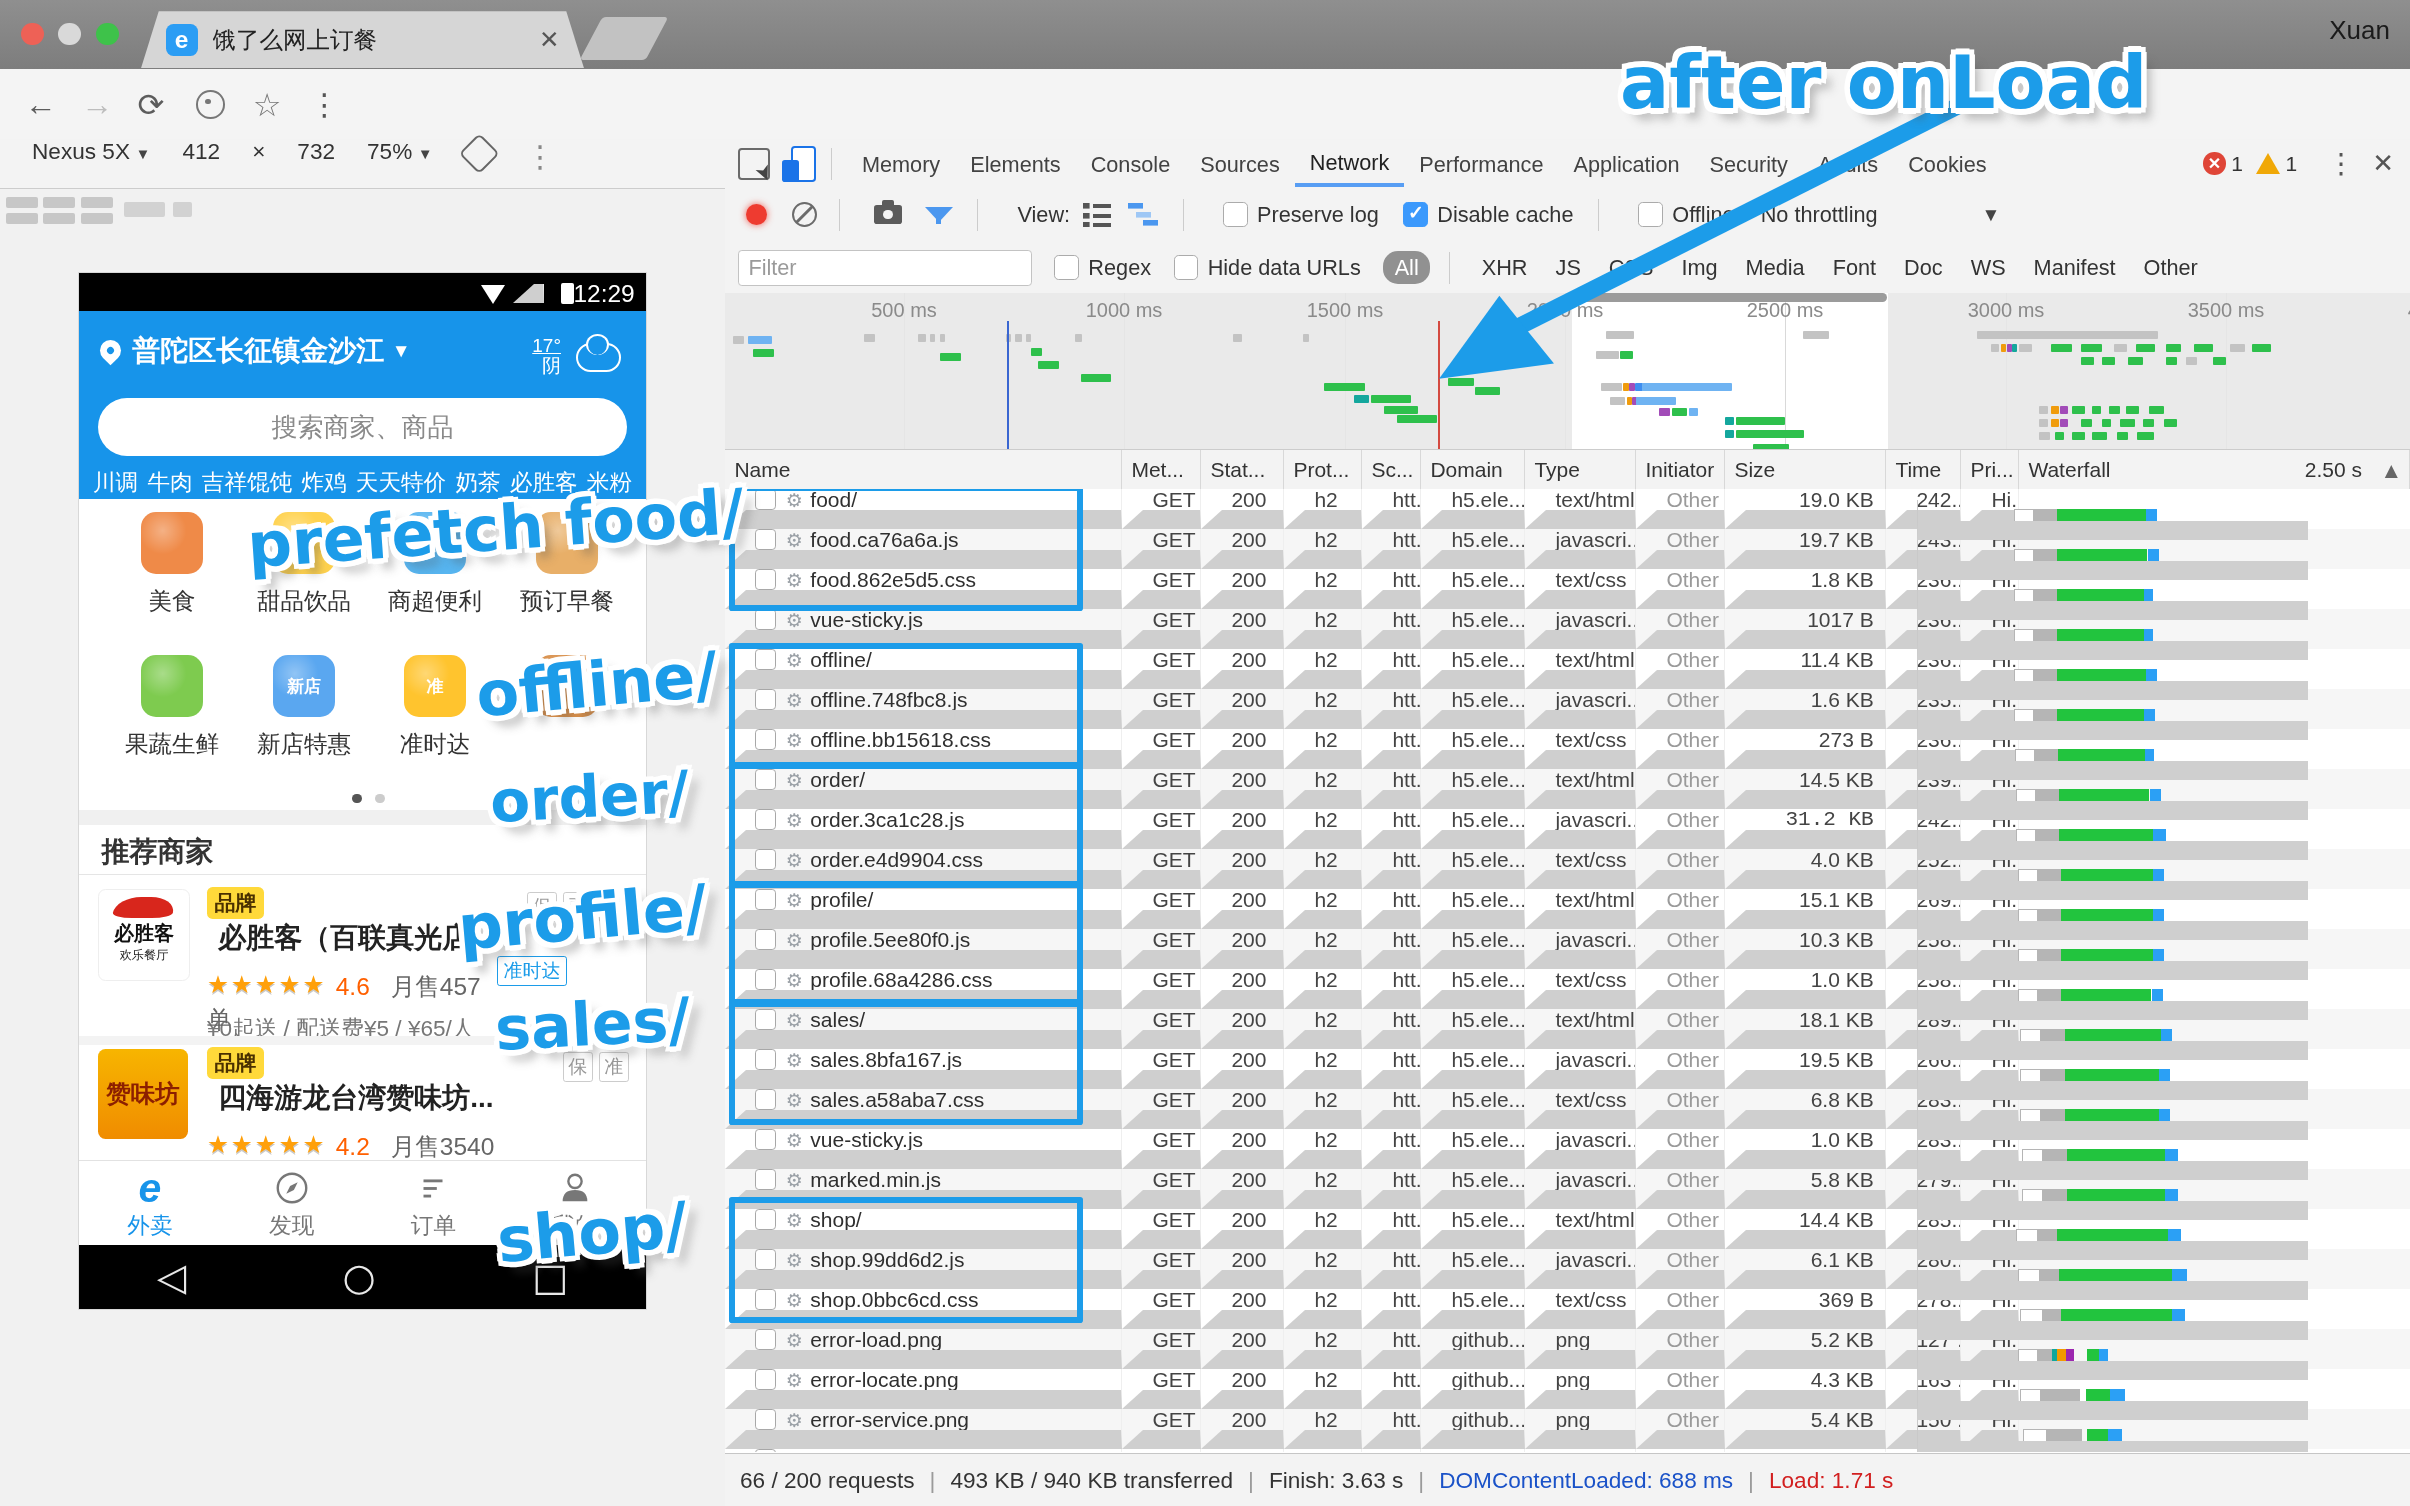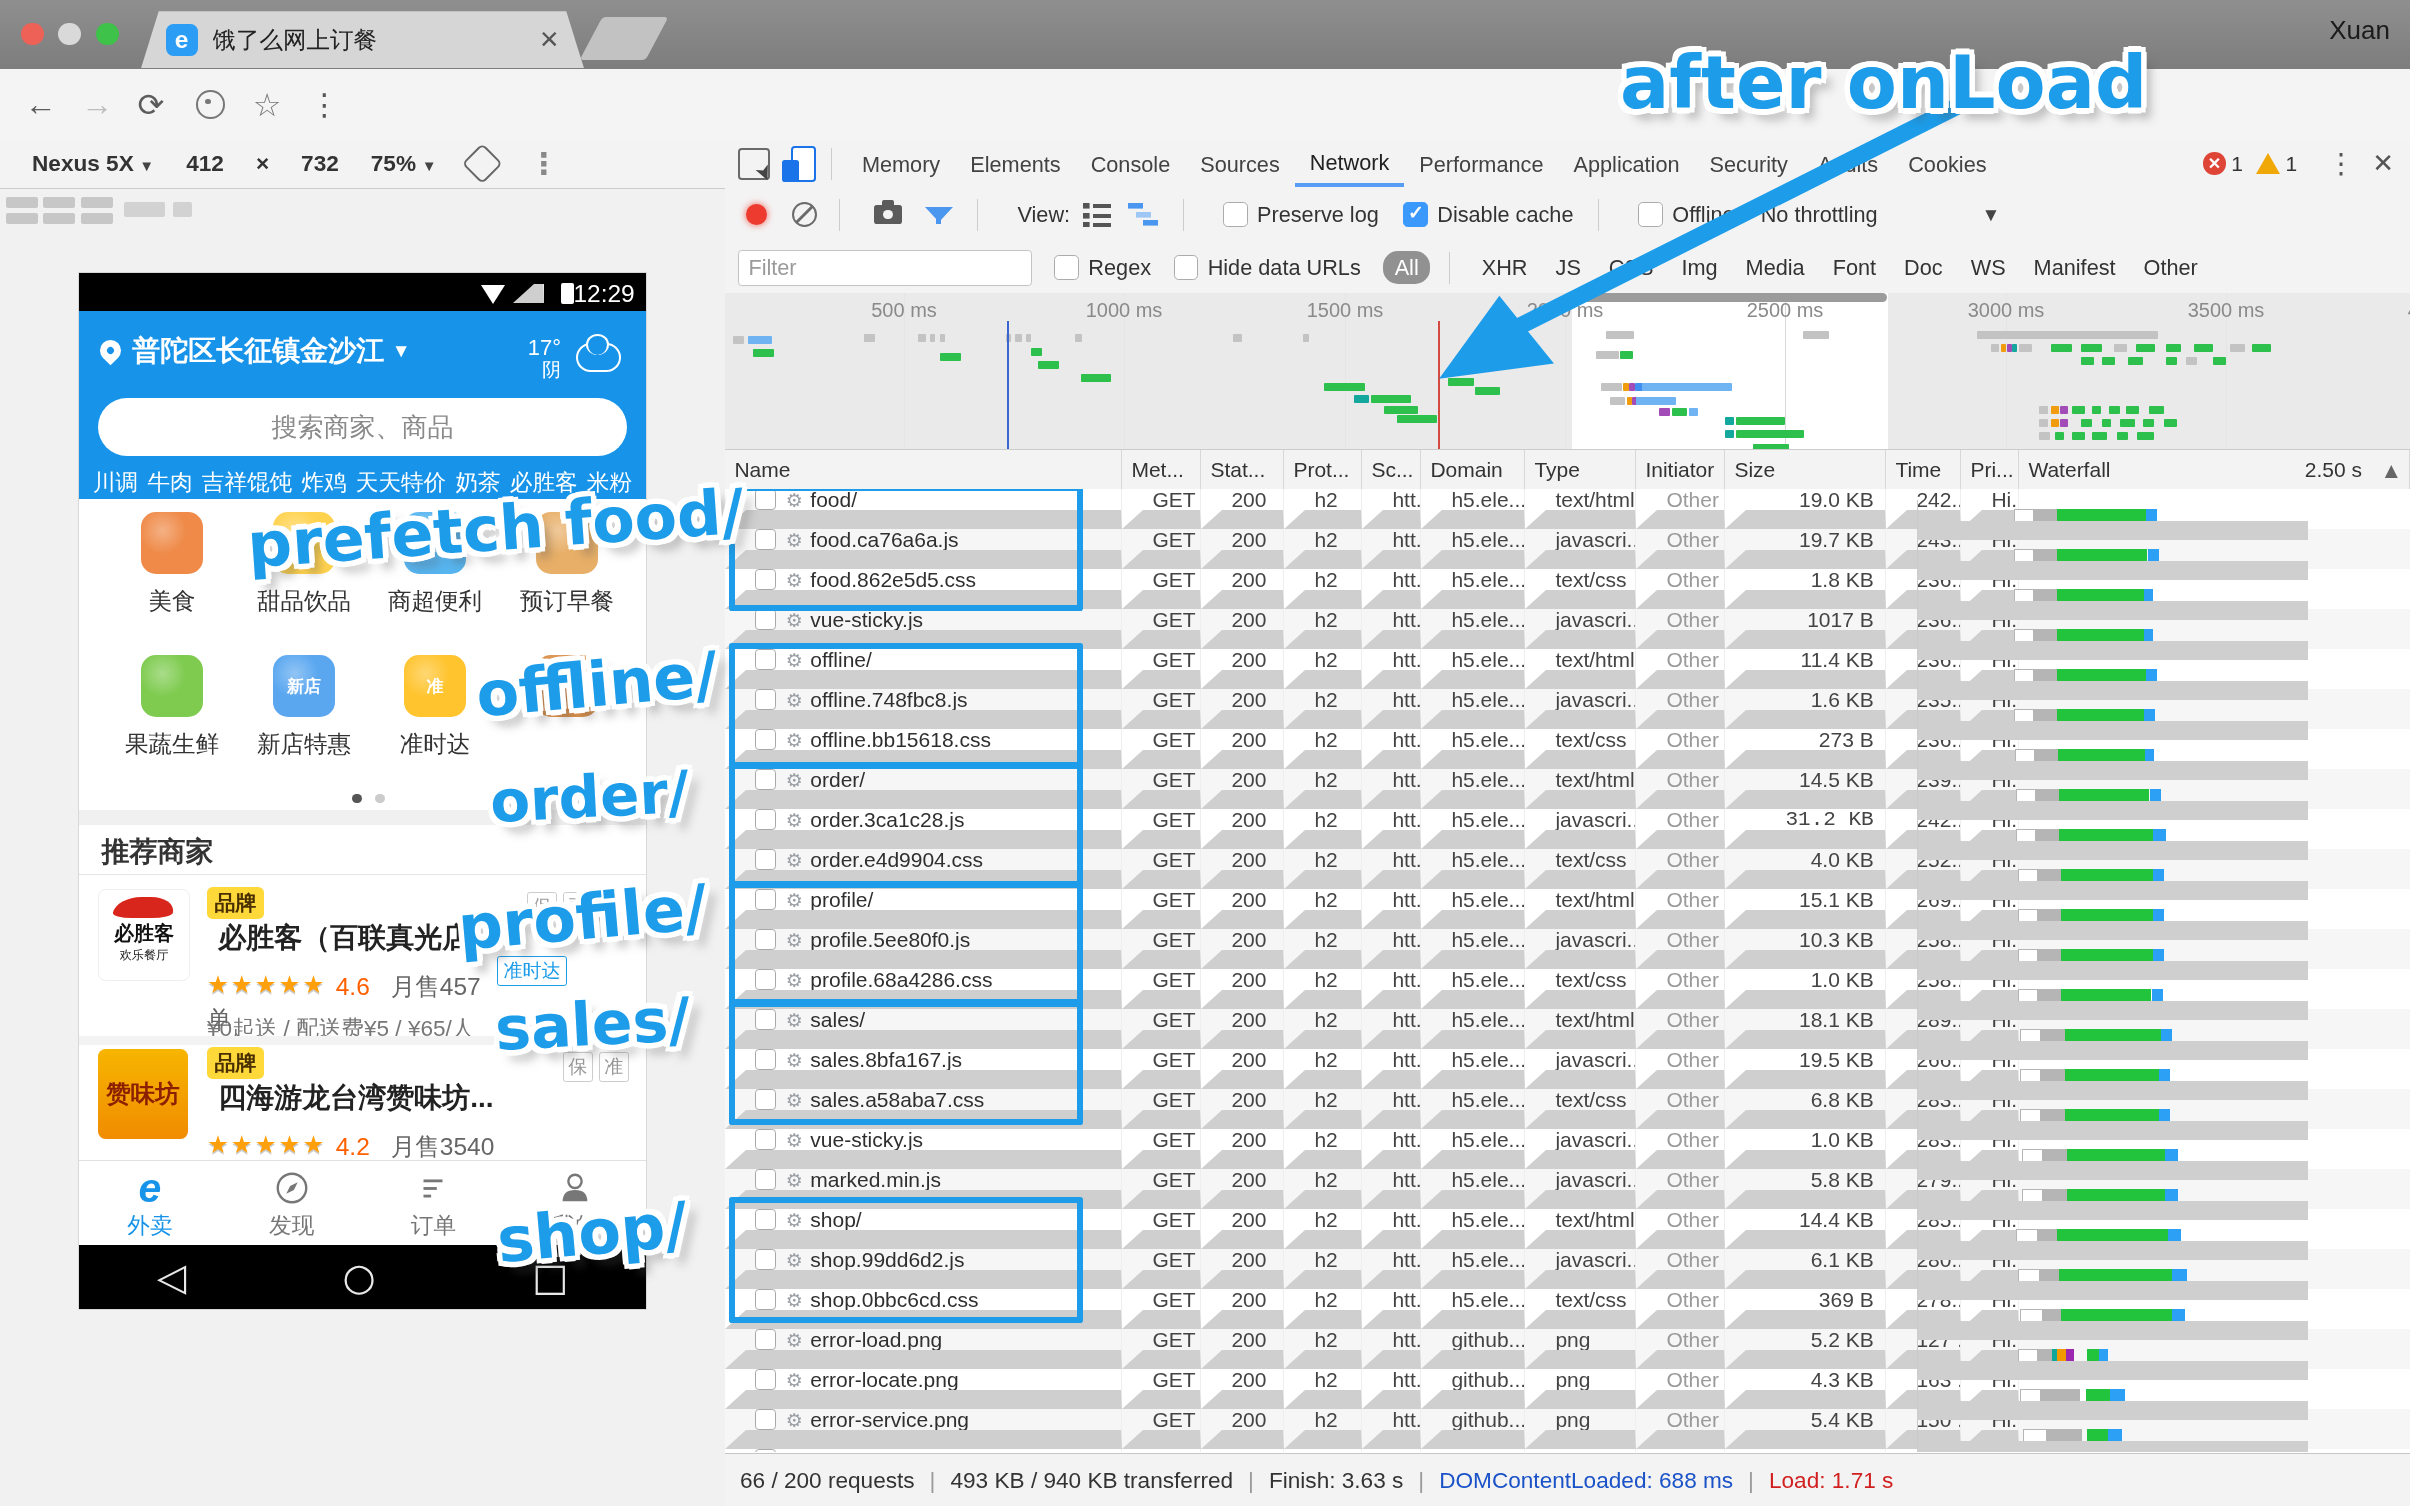--- a/index.html
+++ b/index.html
@@ -28,42 +28,42 @@
   .scheme{color:#168039;font-size:25.4px;}
   .host{color:#202020;font-size:25.4px;}
   .path{color:#9a9a9a;font-size:25.4px;}
   .target-ic{width:24.5px;height:24.5px;border:2.8px solid #777;border-radius:50%;position:relative;margin-left:32px;}
   .target-ic:after{content:"";position:absolute;left:6.6px;top:6.6px;width:5.6px;height:5.6px;border-radius:50%;background:#777;}
   .star-ic{font-size:32px;color:#777;margin-left:28px;font-family:"DejaVu Sans",sans-serif;}
   .kebab{font-size:30px;color:#555;margin-left:28px;letter-spacing:0;font-family:"DejaVu Sans",sans-serif;}
 
   
   .leftpane{position:absolute;left:0;top:139px;width:725px;height:1367px;background:#f1f1f1;border-right:0.9px solid #bdbdbd;}
-  .devicebar{position:absolute;left:0;top:0;width:100%;height:49px;background:#f3f3f3;border-bottom:0.9px solid #ccc;display:flex;align-items:center;font-size:22.6px;color:#333;font-weight:bold;}
+  .devicebar{position:absolute;left:0;top:0;width:100%;height:49px;background:#f3f3f3;border-bottom:0.9px solid #ccc;display:flex;align-items:flex-start;font-size:22.6px;color:#333;}
   .devicebar .it{margin-left:32px;white-space:nowrap;}
   .caret{font-size:15px;color:#444;margin-left:5.6px;}
   .rotate-ic{width:24.5px;height:24.5px;border:2.8px solid #666;border-radius:5.6px;transform:rotate(45deg);}
   .strip{position:absolute;top:54px;left:0;height:38px;width:100%;}
   .blk{position:absolute;background:#c7c7c7;border-radius:1.9px;}
 
   .phone{position:absolute;left:79px;top:134px;width:567px;height:1036px;background:#fff;box-shadow:0 0 0 0.9px #d5d5d5;overflow:hidden;}
   .pstatus{position:absolute;top:0;left:0;width:100%;height:38px;background:#000;color:#fff;}
   .pstatus .time{position:absolute;right:11.3px;top:6.6px;font-size:24.5px;}
   .sig{position:absolute;top:11.3px;width:0;height:0;}
   .wifi{right:141px;border-left:12.2px solid transparent;border-right:12.2px solid transparent;border-top:19px solid #fff;top:12.2px;}
   .cell{right:102px;border-left:21px solid transparent;border-bottom:19px solid #cfcfcf;top:11.3px;}
   .batt{position:absolute;right:72px;top:10.4px;width:13px;height:21px;background:#fff;border-radius:1.9px;}
   .phead{position:absolute;top:38px;left:0;width:100%;height:188px;background:#1794ea;}
   .locrow{position:absolute;top:17px;left:21px;right:19px;height:45px;color:#fff;display:flex;align-items:center;}
   .pin{width:21px;height:21px;background:#fff;border-radius:50% 50% 50% 0;transform:rotate(-45deg);margin-right:11.3px;position:relative;}
   .pin:after{content:"";position:absolute;left:6.6px;top:6.6px;width:7.5px;height:7.5px;border-radius:50%;background:#1794ea;}
   .locname{font-size:28px;font-weight:bold;white-space:nowrap;overflow:hidden;max-width:367px;}
   .locrow .caret2{font-size:19px;margin-left:7.5px;color:#fff;}
   .weather{position:absolute;right:66px;top:7.5px;text-align:right;line-height:1.1;}
-  .temp{font-size:22px;} .cond{font-size:19px;}
+  .temp{font-size:19px;text-decoration:underline;} .cond{font-size:19px;}
   .cloud{position:absolute;right:5.6px;top:15px;width:41px;height:24.5px;border:2.8px solid #fff;border-radius:19px;}
   .cloud:before{content:"";position:absolute;left:7.5px;top:-11.3px;width:19px;height:19px;border:2.8px solid #fff;border-bottom:none;border-radius:50%;background:#1794ea;}
   .searchpill{position:absolute;top:87px;left:19px;right:19px;height:58px;background:#fff;border-radius:30px;display:flex;align-items:center;justify-content:center;font-size:26px;color:#8a8a8a;}
   .cats{position:absolute;top:156px;left:9.4px;right:9.4px;display:flex;justify-content:space-around;color:#fff;font-size:22.6px;}
   .pgrid{position:absolute;top:226px;left:6px;width:100%;height:392px;background:#fff;}
   .gitem{position:absolute;width:132px;text-align:center;}
   .gicon{width:62px;height:62px;border-radius:15px;margin:0 auto;position:relative;display:flex;align-items:center;justify-content:center;color:#fff;font-size:17px;font-weight:bold;}
   .glabel{margin-top:11.3px;font-size:23.5px;color:#333;}
   .dots{position:absolute;top:290px;left:0;width:100%;text-align:center;}
   .dot{display:inline-block;width:9.4px;height:9.4px;border-radius:50%;margin:0 4.7px;}

